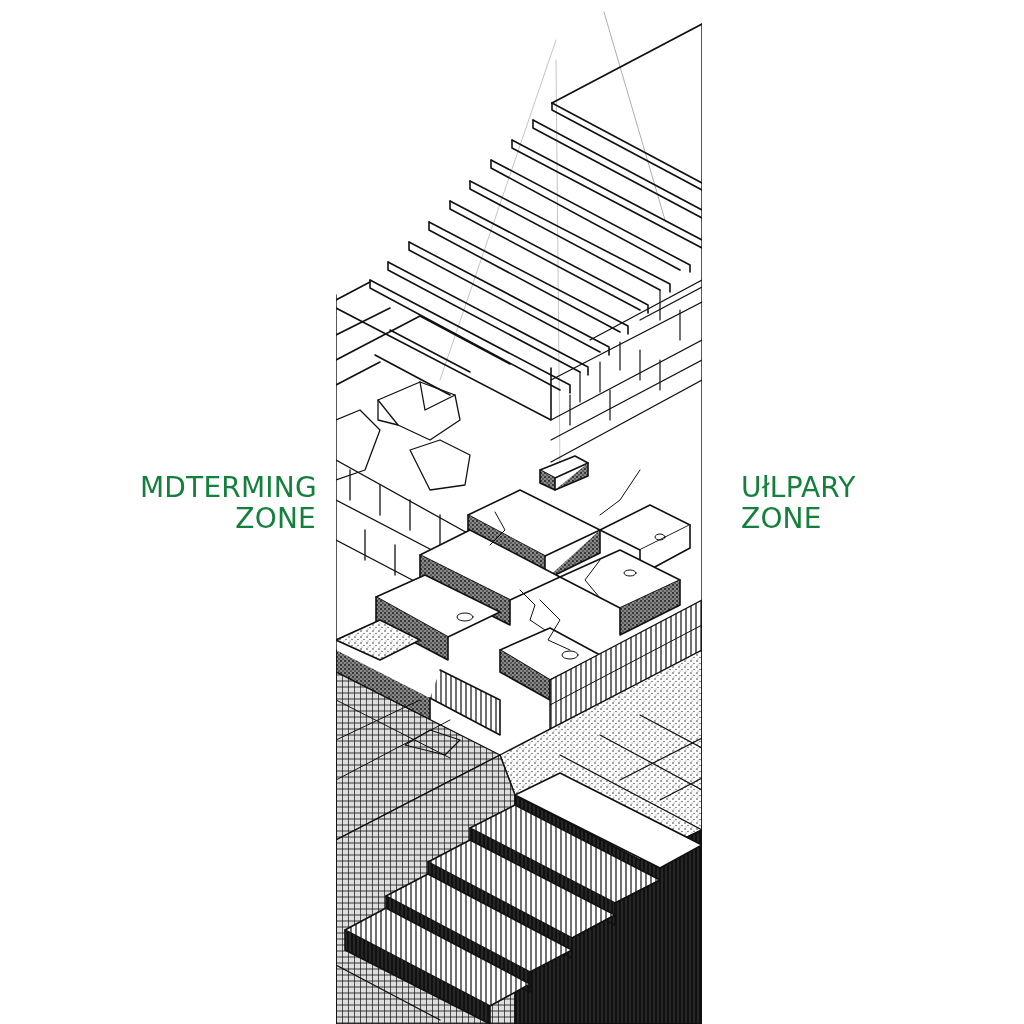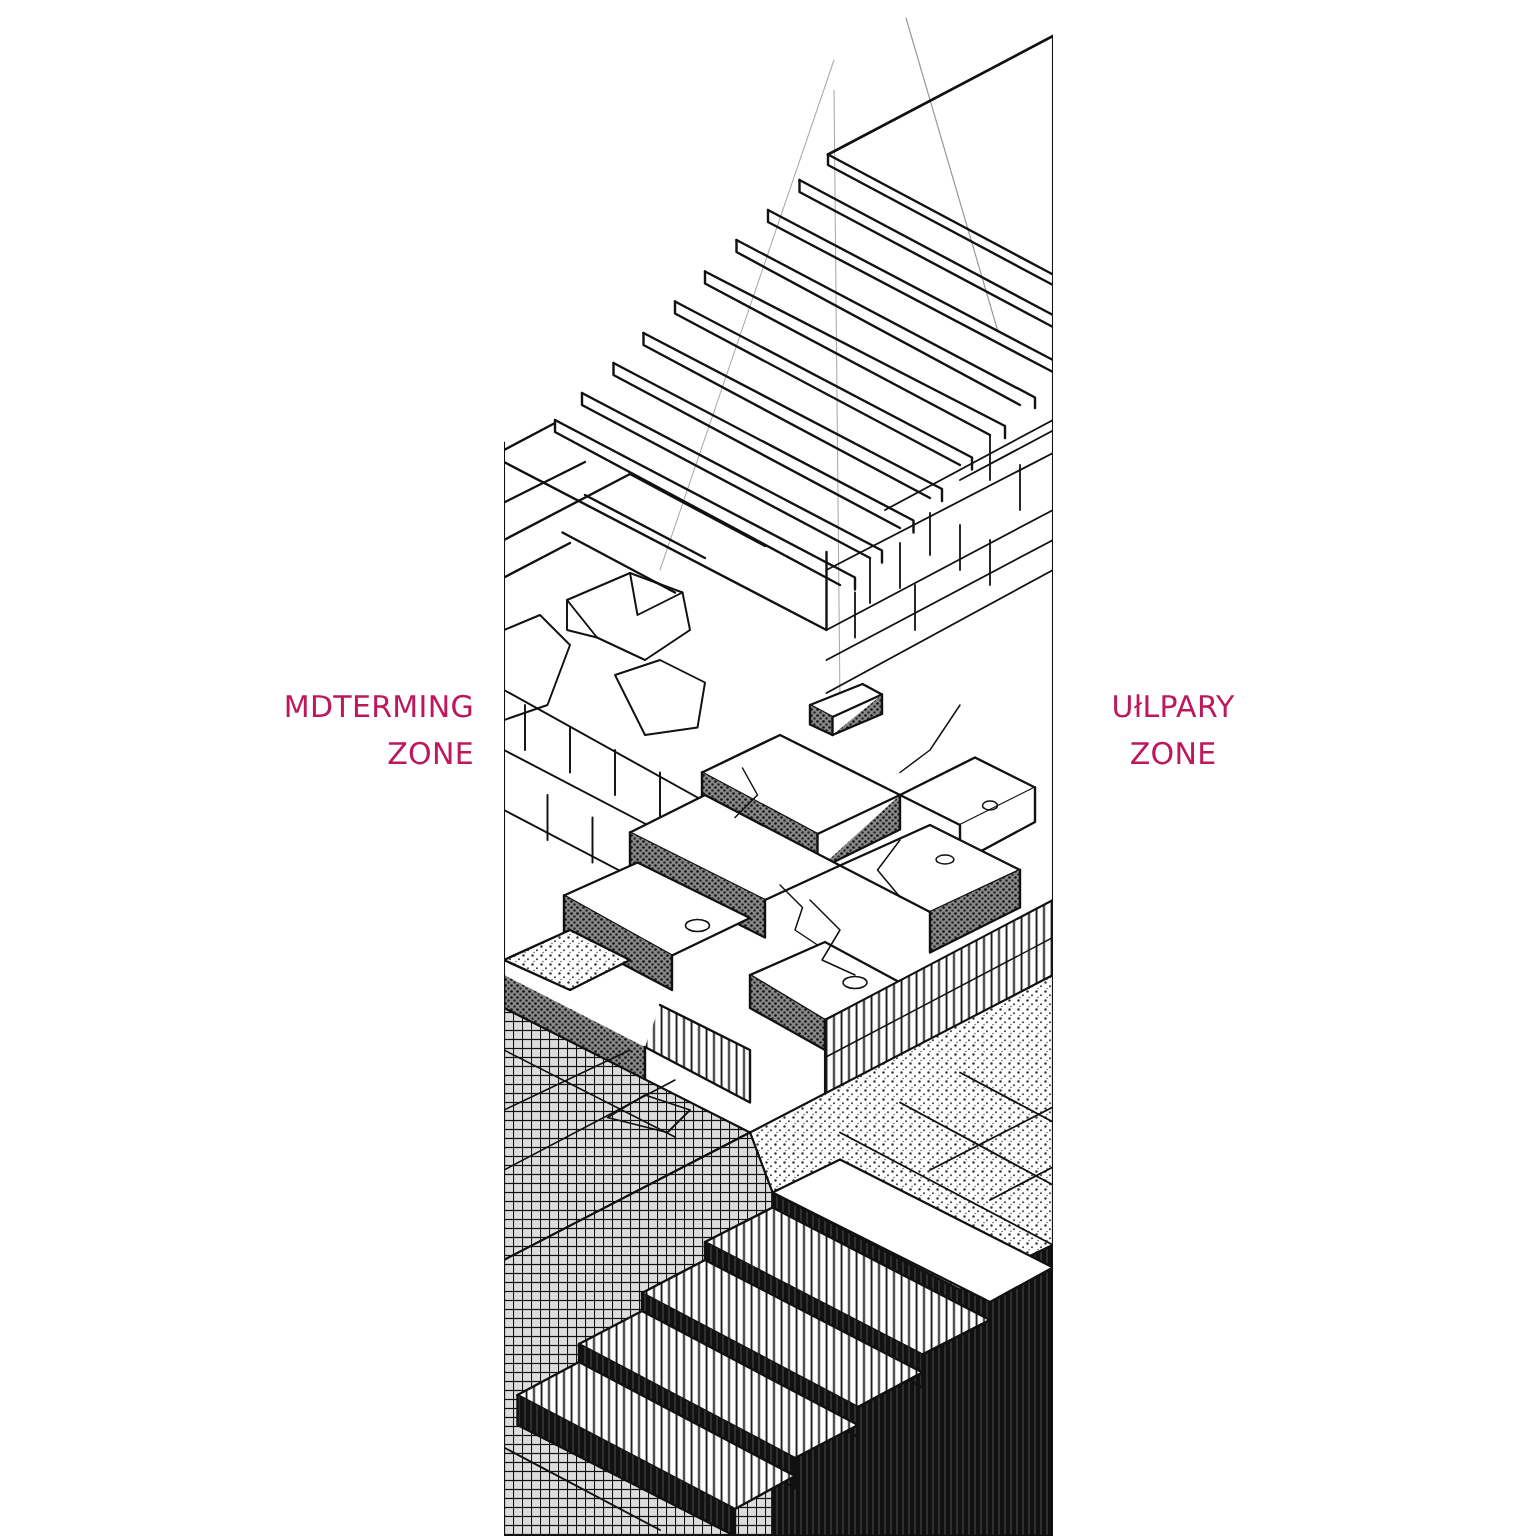--- a/index.html
+++ b/index.html
@@ -1,20 +1,20 @@
 <!DOCTYPE html>
 <html><head>
 <meta charset="utf-8">
 <style>
   html, body { margin:0; padding:0; background:#ffffff; }
   body { width:1024px; height:1024px; position:relative; overflow:hidden;
          font-family:"DejaVu Sans", "Liberation Sans", sans-serif; }
-  .label { position:absolute; color:#be185d; font-size:20px; line-height:31px; letter-spacing:0.2px; }
+  .label { position:absolute; color:#15803d; font-size:28px; line-height:31px; letter-spacing:0.2px;margin-top:16px; }
   .label-left { left:140px; top:456px; width:176px; text-align:right; }
-  .label-right { left:741px; top:456px; text-align:center; }
+  .label-right { left:741px; top:456px; text-align:left; }
   .drawing { position:absolute; left:0; top:0; }
 </style>
 </head>
 <body>
 
 <svg class="drawing" width="1024" height="1024" viewBox="0 0 1024 1024">
   <defs>
     <pattern id="stipple" width="6" height="6" patternUnits="userSpaceOnUse">
       <rect width="6" height="6" fill="#ffffff"></rect>
       <circle cx="1" cy="1" r="0.8" fill="#333"></circle>

